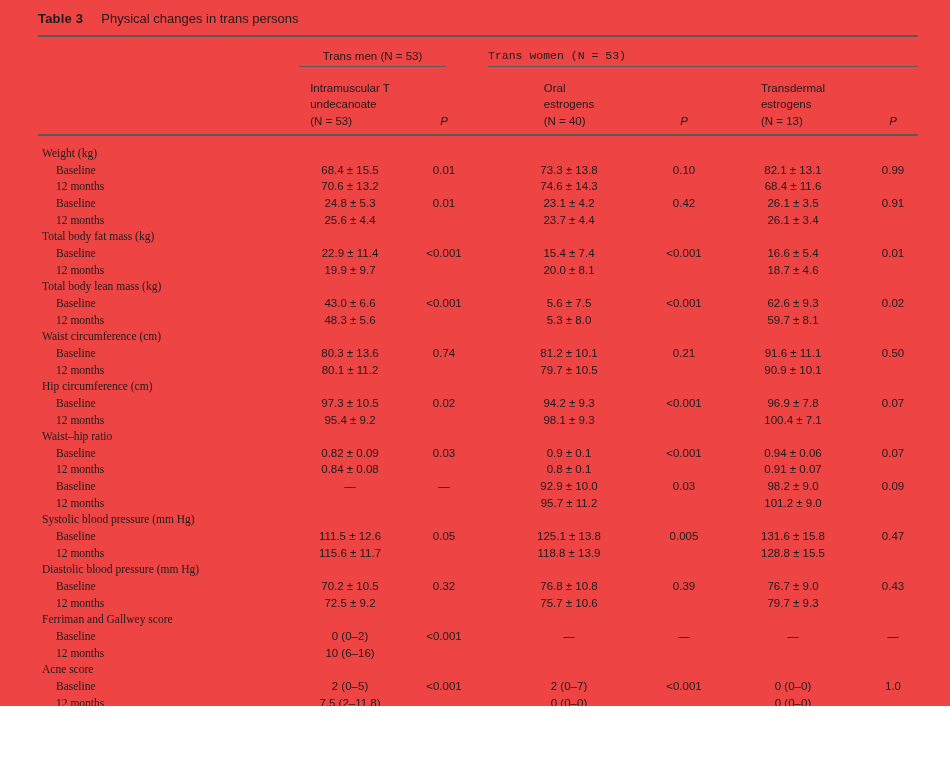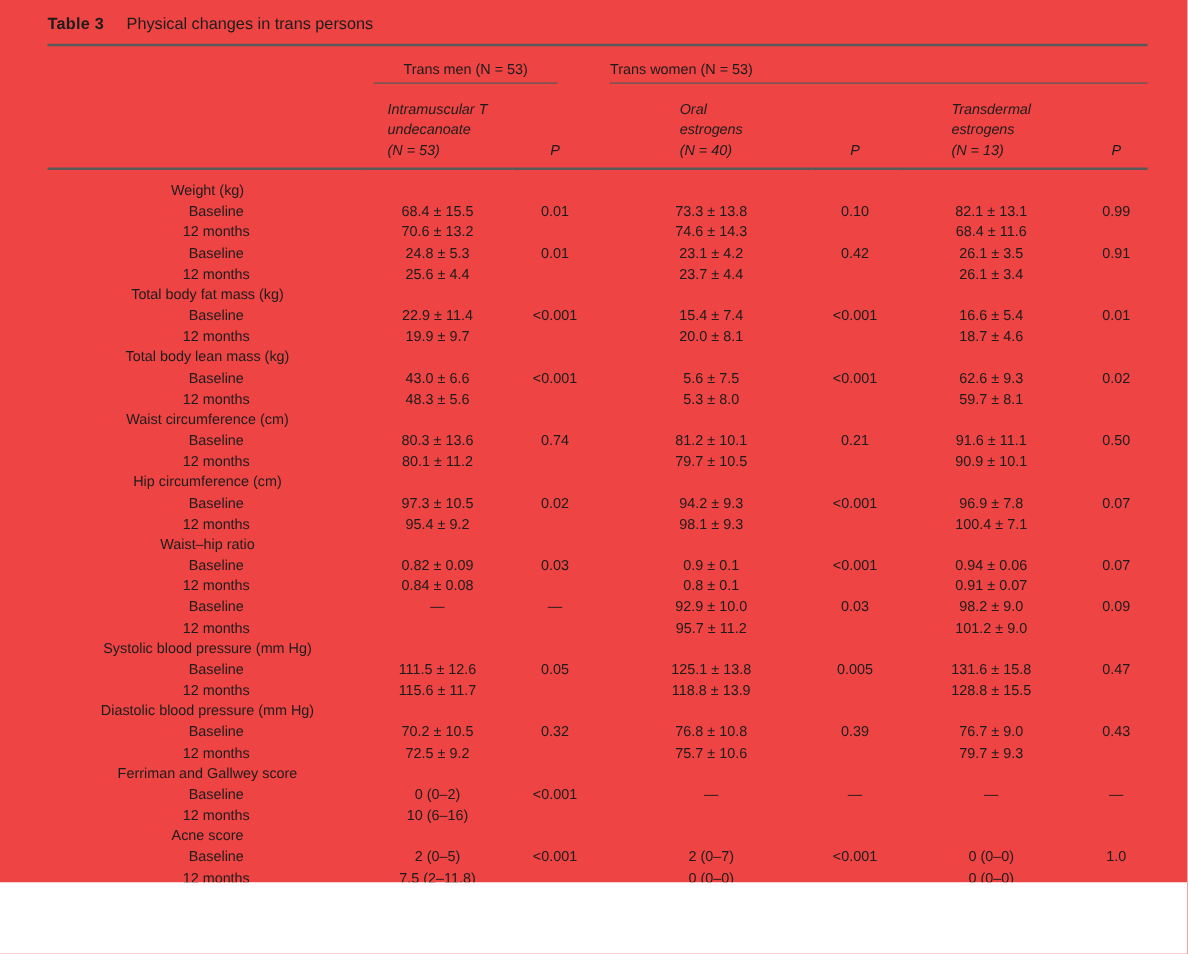--- a/index.html
+++ b/index.html
@@ -47,48 +47,47 @@
   }
   tr.spanner-row th {
     height: 30px;
   }
   .spanner {
     border-bottom: 1.5px solid #595959;
     padding: 0 0 4px 0;
     white-space: nowrap;
   }
   .spanner.men { margin-left: 9px; margin-right: 32px; text-align: center; }
-  .spanner.women { margin-left: 0; margin-right: 0; }
+  .spanner.women { margin-left: 0; margin-right: 0; font-family: Liberation Mono, monospace; }
   tr.subhead-row th {
     border-bottom: 2px solid #595959;
     padding-top: 6px;
     padding-bottom: 5px;
     height: 56px;
   }
   th.col-head { text-align: center; }
   th.col-head .block {
     display: inline-block;
     text-align: left;
     line-height: 16.5px;
     white-space: nowrap;
-    font-style: italic;
   }
   th.p-head {
     text-align: center;
     font-style: italic;
     line-height: 16.5px;
   }
   tbody td {
     padding: 0;
     line-height: 16.65px;
     white-space: nowrap;
     overflow: visible;
   }
   tbody tr:first-child td { padding-top: 9px; }
-  td.stub { text-align: center; padding-left: 4px; }
+  td.stub { text-align: left; padding-left: 4px; font-family: Liberation Serif, serif; }
   td.stub.indent { padding-left: 18px; }
   td.v { text-align: center; }
   td.p { text-align: center; }
 </style>
 </head>
 <body>
 
 <div class="page">
 
   <div class="caption">

